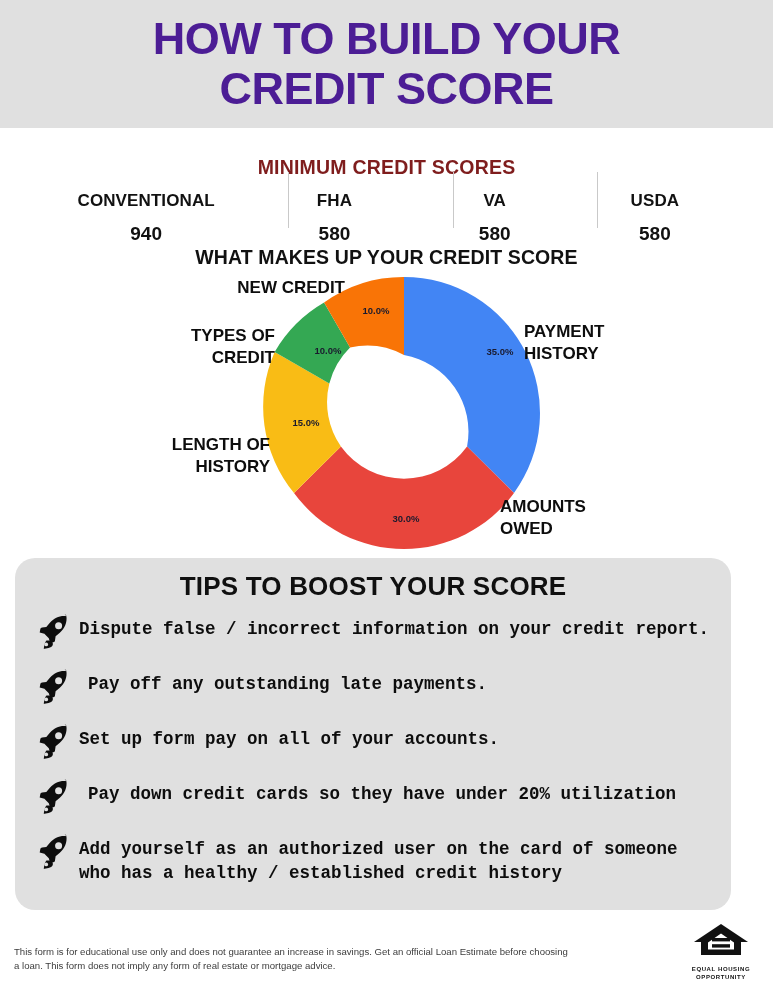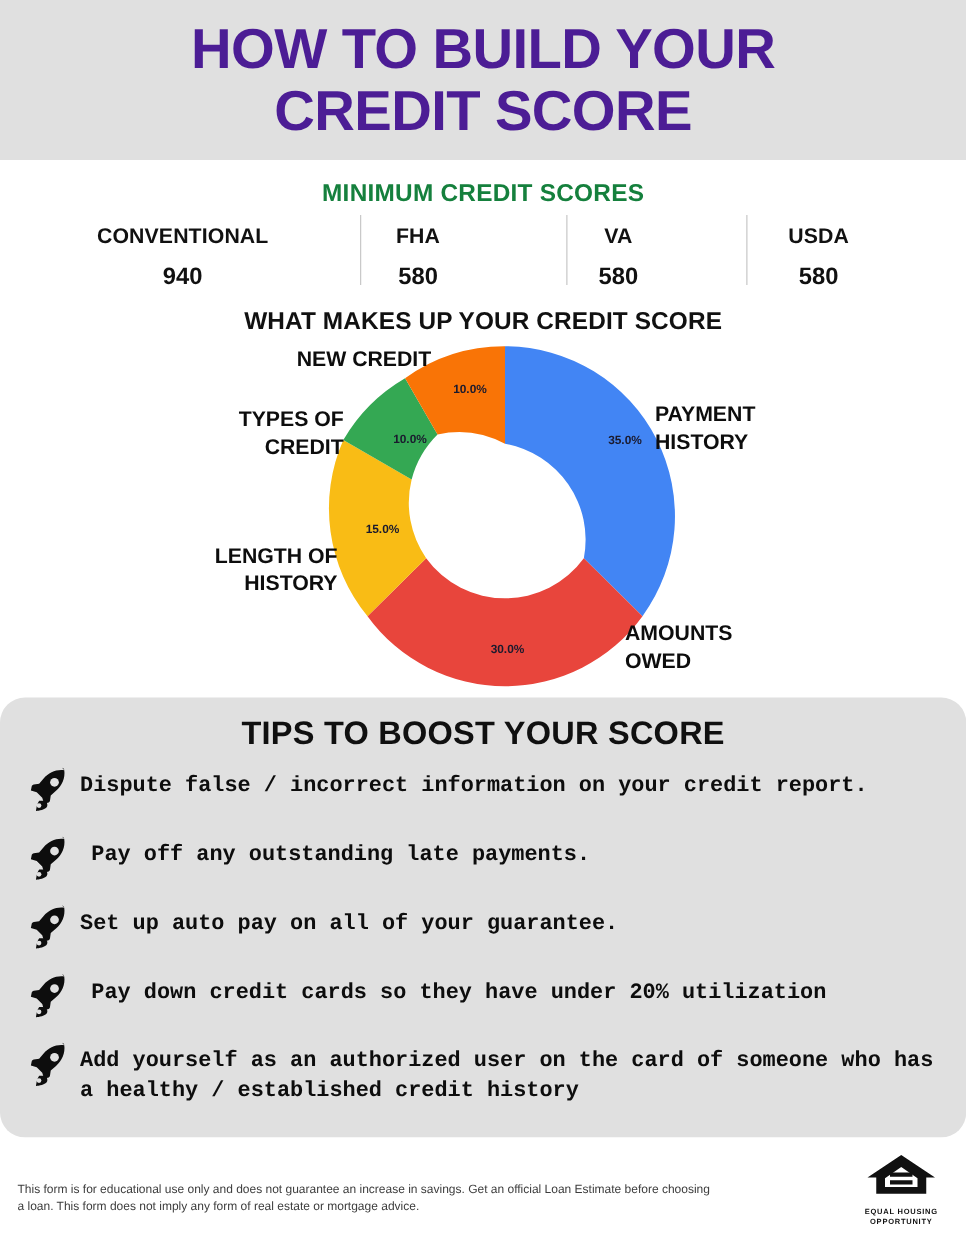--- a/index.html
+++ b/index.html
@@ -46,22 +46,22 @@
     position: absolute;
     left: 0; top: 128px;
     width: 773px;
     height: 110px;
   }
   .scores-title {
     text-align: center;
     font-weight: 800;
     font-size: 19.5px;
     letter-spacing: 0.2px;
-    margin-top: 16px;
-    color: #15803d;
+    margin-top: 28px;
+    color: #7f1d1d;
   }
   .scores-row {
     position: relative;
     display: flex;
     margin-top: 12px;
     padding: 0 38px;
   }
   .score-col {
     flex: 1 1 0;
     text-align: center;
@@ -126,22 +126,22 @@
     line-height: 1.27;
     color: #0d0d0d;
     white-space: pre-line;
   }
   .cat-label.right { text-align: left; }
   .cat-label.left  { text-align: right; }
 
   
   .tips-band {
     position: absolute;
-    left: 0; top: 558px;
-    width: 773px;
+    left: 15px; top: 558px;
+    width: 716px;
     height: 352px;
     background: #e0e0e0;
     border-radius: 20px;
   }
   .tips-title {
     text-align: center;
     font-weight: 800;
     font-size: 26px;
     letter-spacing: 0.2px;
     color: #101010;
@@ -345,21 +345,21 @@
         <div class="tip-icon">
           <svg width="32" height="38" viewBox="0 0 32 38">
             <g fill="#0d0d0d">
               <path d="M27.5 2.2c-6.4-.9-12.4 1.7-16.6 6.6l-3.6 4.2-4.2.6c-.9.1-1.6.8-1.8 1.7l-.6 3.1 4.7 1.4 4.4 4.4 1.4 4.7 3.1-.6c.9-.2 1.6-.9 1.7-1.8l.6-4.2 4.2-3.6c4.9-4.2 7.5-10.2 6.6-16.6-.1-.9-.8-1.6-1.7-1.8z"></path>
               <circle cx="19.6" cy="11.8" r="3.5" fill="#e0e0e0"></circle>
               <path d="M8.4 25.6c-2 2-2.6 8.2-2.6 8.2s6.2-.6 8.2-2.6c1.2-1.2 1.2-3.2 0-4.4-1.2-1.3-3.2-1.4-5.6-1.2z" transform="translate(-1,1)"></path>
               <circle cx="7.2" cy="30.4" r="1.9" fill="#e0e0e0"></circle>
             </g>
           </svg>
         </div>
-        <div class="tip-text">Set up auto pay on all of your guarantee.</div>
+        <div class="tip-text">Set up form pay on all of your accounts.</div>
       </div>
 
       <div class="tip-row">
         <div class="tip-icon">
           <svg width="32" height="38" viewBox="0 0 32 38">
             <g fill="#0d0d0d">
               <path d="M27.5 2.2c-6.4-.9-12.4 1.7-16.6 6.6l-3.6 4.2-4.2.6c-.9.1-1.6.8-1.8 1.7l-.6 3.1 4.7 1.4 4.4 4.4 1.4 4.7 3.1-.6c.9-.2 1.6-.9 1.7-1.8l.6-4.2 4.2-3.6c4.9-4.2 7.5-10.2 6.6-16.6-.1-.9-.8-1.6-1.7-1.8z"></path>
               <circle cx="19.6" cy="11.8" r="3.5" fill="#e0e0e0"></circle>
               <path d="M8.4 25.6c-2 2-2.6 8.2-2.6 8.2s6.2-.6 8.2-2.6c1.2-1.2 1.2-3.2 0-4.4-1.2-1.3-3.2-1.4-5.6-1.2z" transform="translate(-1,1)"></path>
               <circle cx="7.2" cy="30.4" r="1.9" fill="#e0e0e0"></circle>

